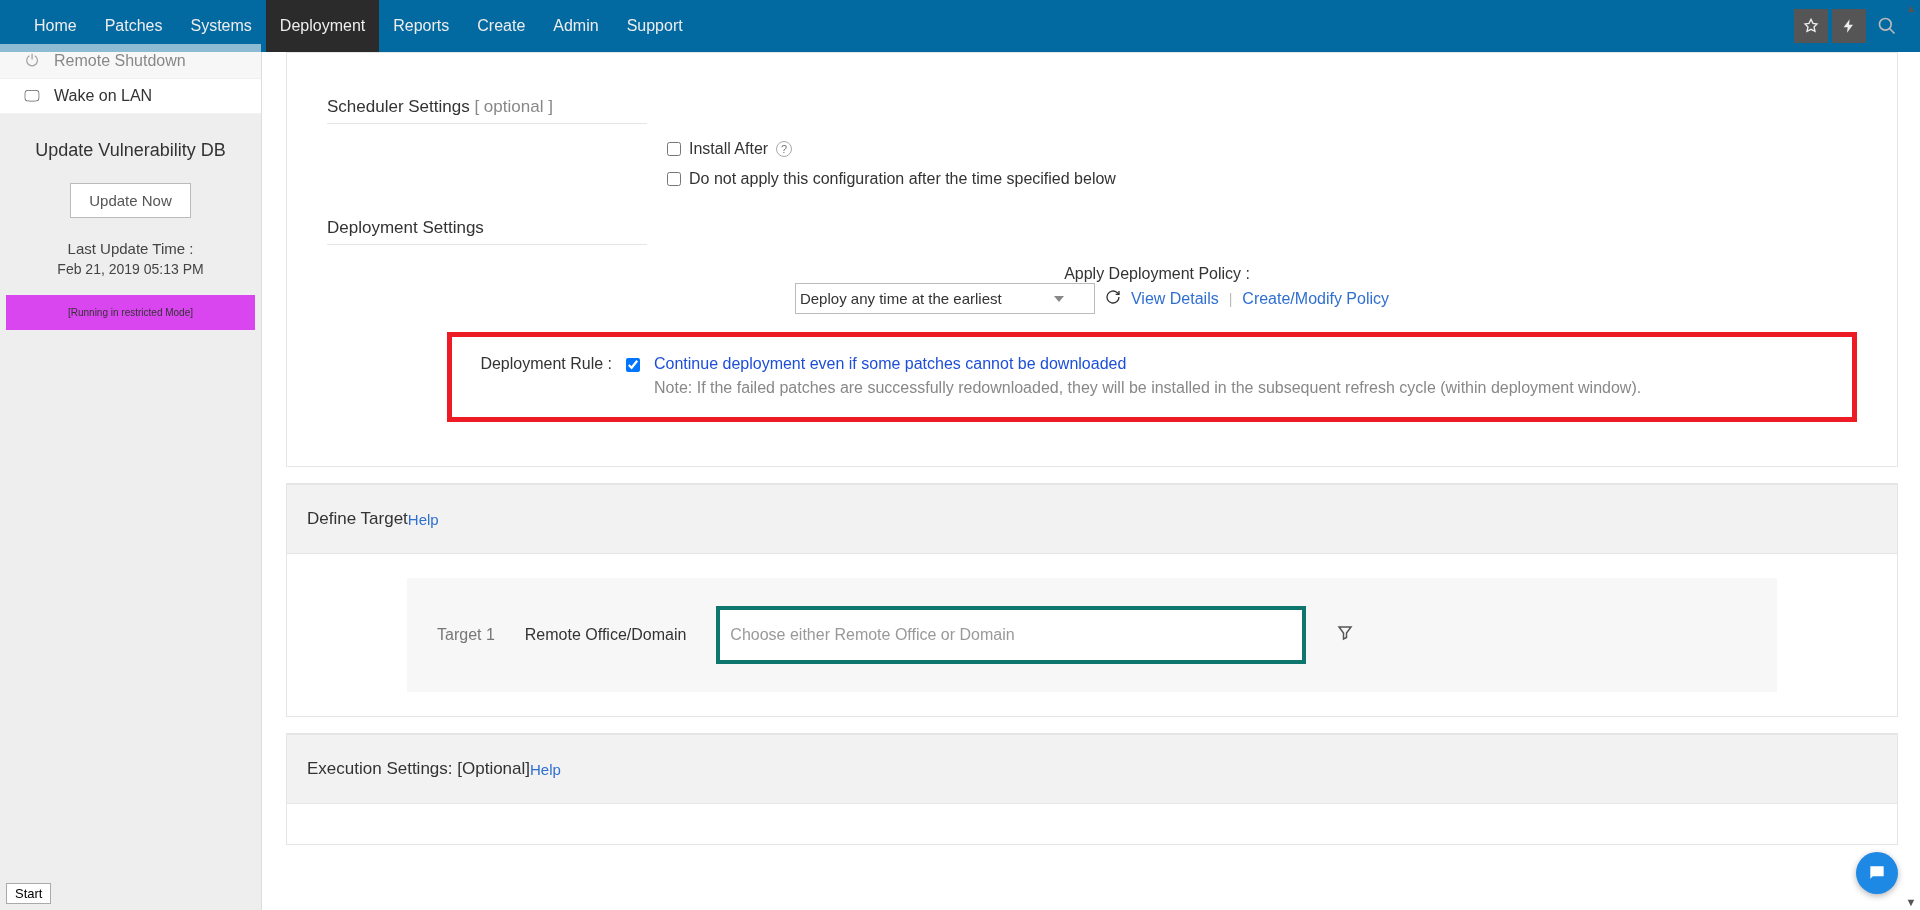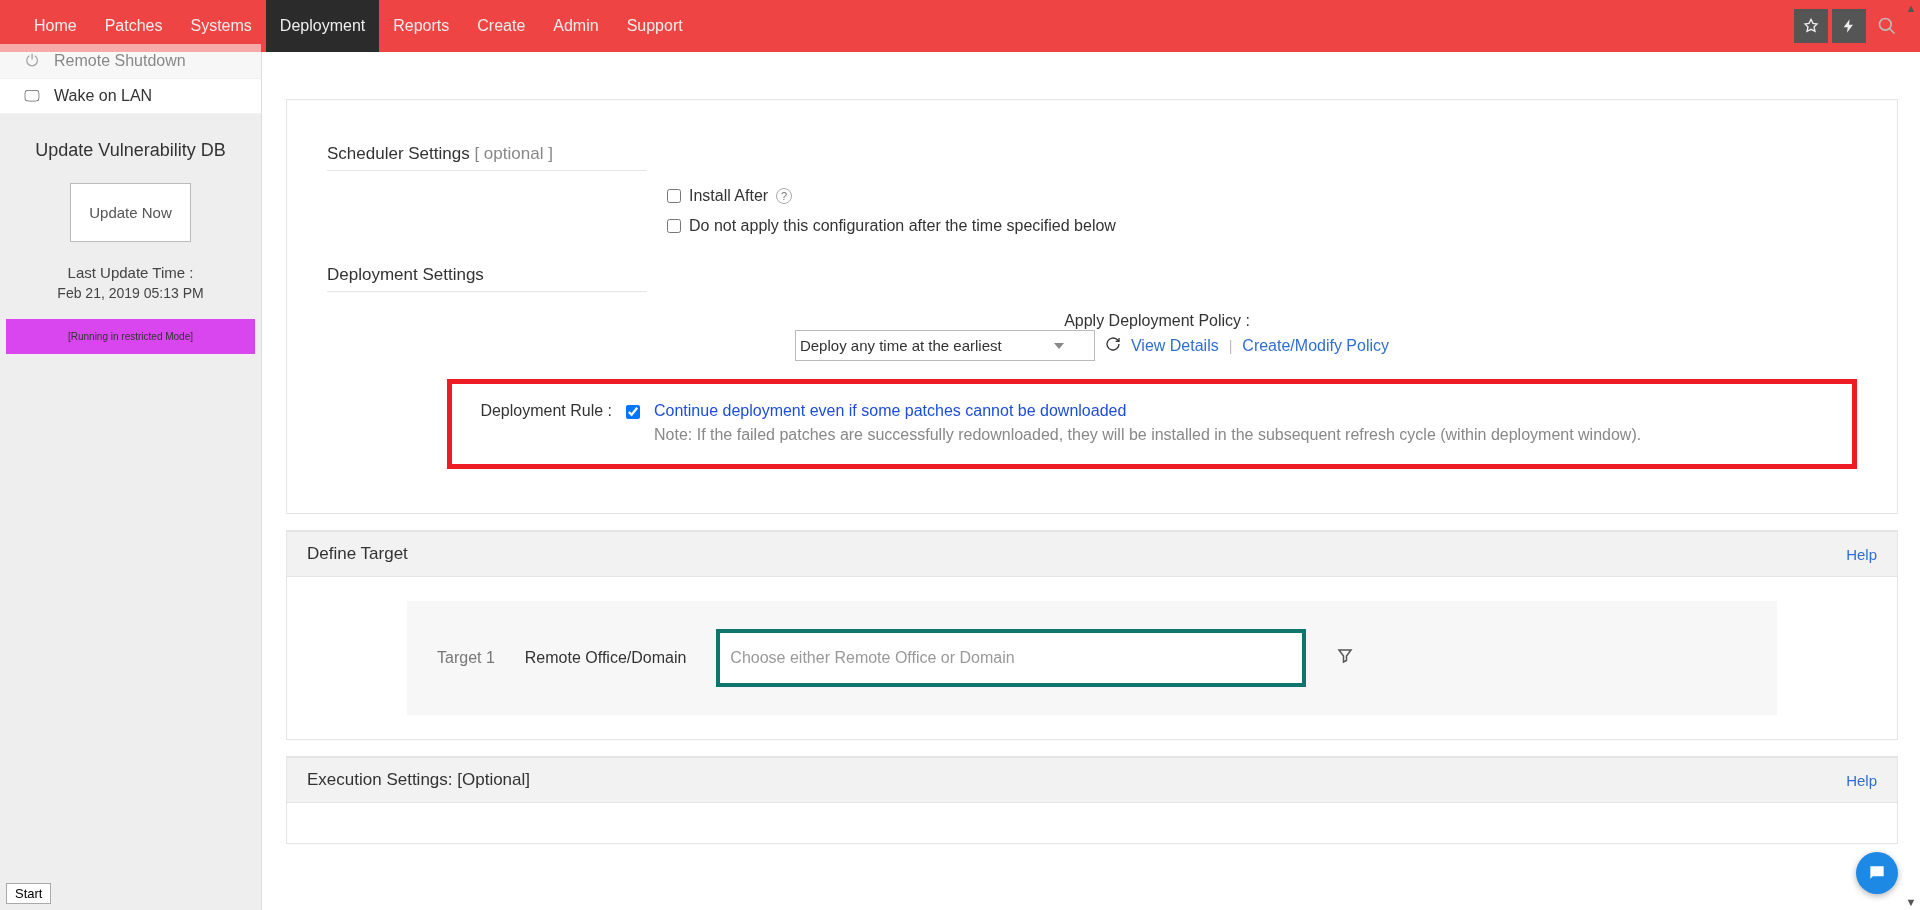--- a/index.html
+++ b/index.html
@@ -4,21 +4,21 @@
 <style>
 * { box-sizing: border-box; margin: 0; padding: 0; }
 body {
   font-family: "Segoe UI", "Helvetica Neue", Arial, sans-serif;
   font-size: 14px;
   color: #333;
   background: #fff;
   overflow: hidden;
 }
 .topnav {
-  background: #ef4444;
+  background: #0369a1;
   height: 52px;
   display: flex;
   align-items: stretch;
   padding: 0 16px 0 20px;
   position: relative;
 }
 .topnav .nav-item {
   color: #eee;
   padding: 0 14px;
   display: flex;
@@ -88,21 +88,21 @@
   text-align: center;
   font-size: 18px;
   color: #333;
   padding: 14px 8px;
 }
 .sidebar-update-btn {
   margin: 8px auto;
   display: block;
   background: #fff;
   border: 1px solid #bbb;
-  padding: 20px 18px;
+  padding: 8px 18px;
   font-size: 15px;
   color: #555;
   cursor: pointer;
 }
 .sidebar-last-time {
   text-align: center;
   color: #444;
   font-size: 15px;
   padding: 14px 0 4px 0;
 }
@@ -118,21 +118,20 @@
   padding: 12px 0;
   font-size: 10px;
   color: #333;
   margin: 0 6px;
 }
 .content {
   flex: 1;
   position: relative;
   overflow-y: auto;
   padding: 0 22px 40px 24px;
-  margin-top: 47px;
 }
 .main-card {
   border: 1px solid #e5e5e5;
   background: #fff;
   margin: 0 0 16px 0;
   overflow: visible;
 }
 .section-heading {
   font-size: 17px;
   color: #333;
@@ -207,23 +206,23 @@
 }
 .rule-row { display: flex; align-items: flex-start; gap: 14px;}
 .rule-label { width: 140px; text-align: right; font-size: 16px; padding-top: 0; flex-shrink: 0;}
 .rule-main { flex: 1;}
 .rule-text { font-size: 16px; color: #1d4ed8; }
 .rule-note { font-size: 16px; color: #888; margin-top: 4px; line-height: 1.4;}
 .band-header {
   background: #f2f2f2;
   border-top: 1px solid #e5e5e5;
   border-bottom: 1px solid #e5e5e5;
-  padding: 12px 20px;
-  display: flex;
-  justify-content: space-between;
+  padding: 24px 20px;
+  display: flex;
+  justify-content: flex-start;
   align-items: center;
 }
 .band-title { font-size: 17px; color: #333;}
 .help-link { color: #2f6fd0; cursor: pointer; font-size: 15px;}
 .target-box {
   background: #f7f7f7;
   margin: 24px 120px 24px 120px;
   padding: 28px 30px;
   display: flex;
   align-items: center;

